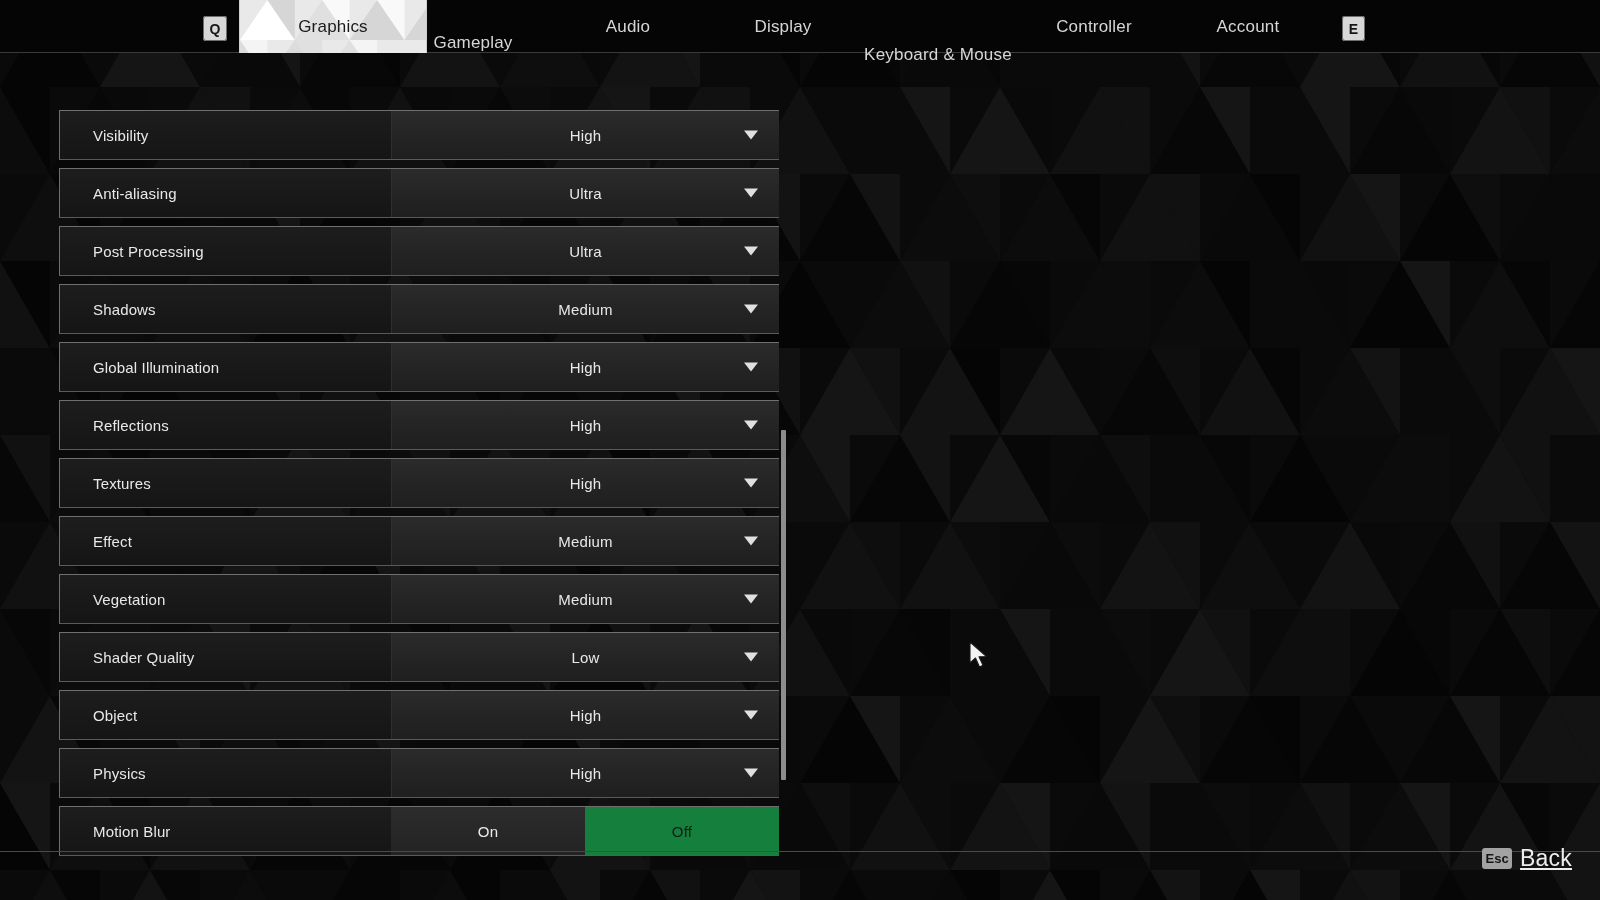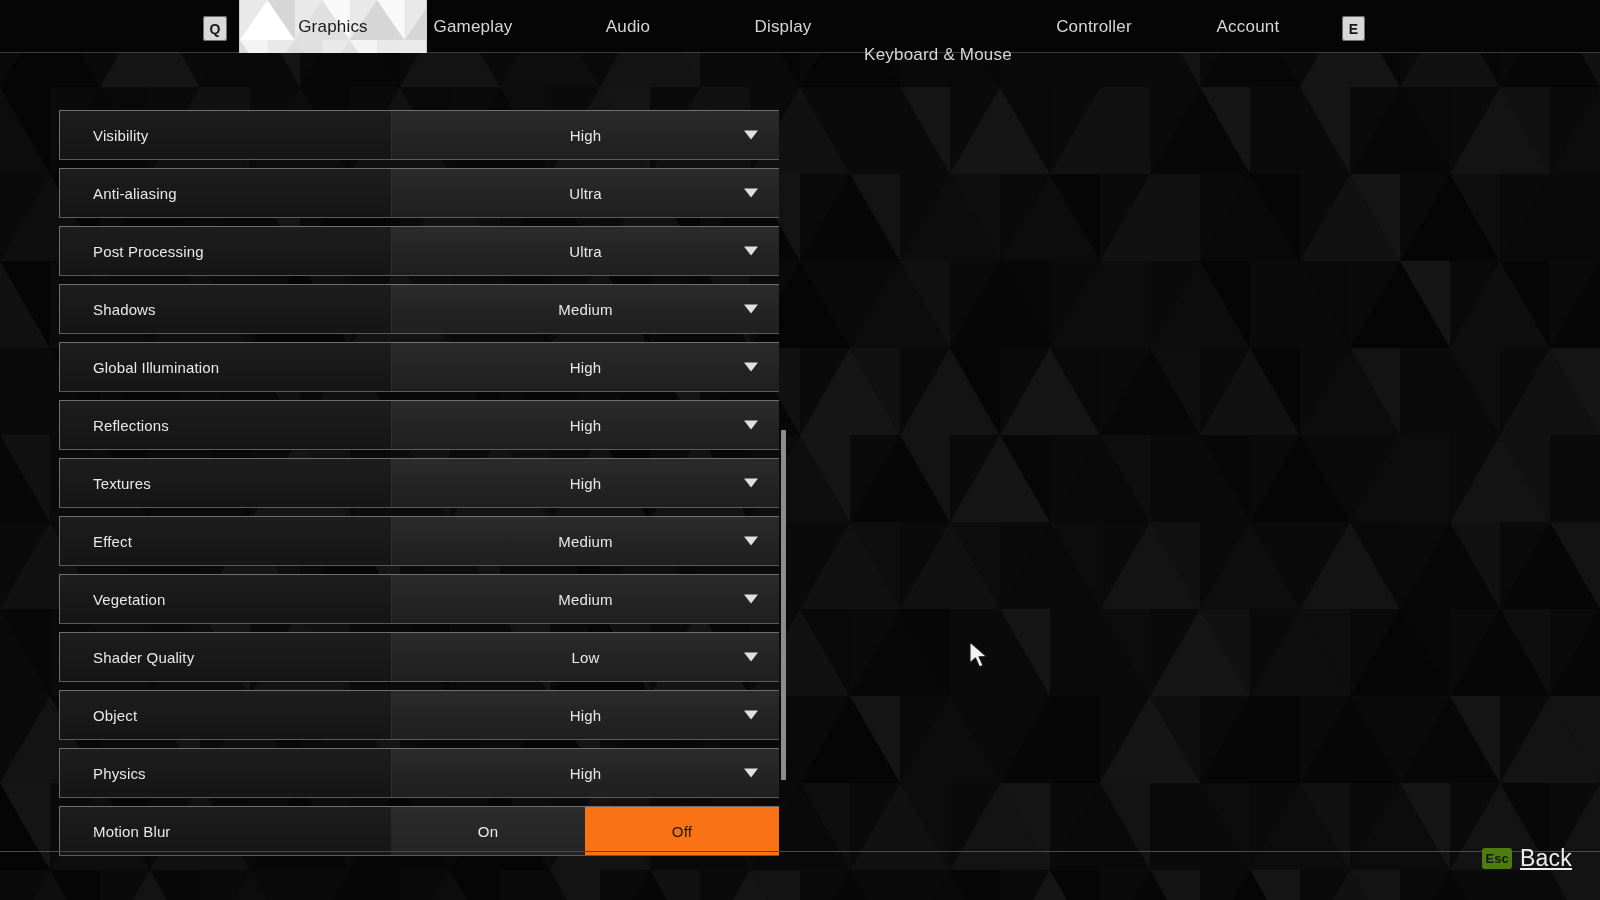--- a/index.html
+++ b/index.html
@@ -162,21 +162,21 @@
     align-items: center;
     justify-content: center;
     font-size: 15px;
     letter-spacing: 0.2px;
   }
   .seg.off-state {
     background: linear-gradient(180deg, #2c2c2c 0%, #232323 100%);
     color: #eaeaea;
   }
   .seg.on-state {
-    background: #f97316;
+    background: #15803d;
     color: #1a1a1a;
   }
 
   
   .scrollbar-track {
     position: absolute;
     left: 781px;
     top: 430px;
     width: 5px;
     height: 350px;
@@ -208,21 +208,21 @@
     display: flex;
     align-items: center;
     gap: 8px;
     z-index: 6;
   }
   .footer .key-badge-inline {
     position: static;
     display: flex;
     align-items: center;
     justify-content: center;
-    background: #4d7c0f;
+    background: #a3a3a3;
     color: #151515;
     border-radius: 3px;
     font-size: 13px;
     font-weight: 700;
     width: 30px;
     height: 21px;
   }
   .footer .footer-label {
     color: #ededed;
     font-size: 23px;
@@ -721,21 +721,21 @@
               <polygon points="92,120 115,80 138,120" fill="#eaeaea"></polygon>
               <polygon points="115,80 138,80 138,120" fill="#f4f4f4"></polygon>
               <polygon points="138,120 161,80 184,120" fill="#ffffff"></polygon>
               <polygon points="161,80 184,80 184,120" fill="#d6d6d6"></polygon>
               <polygon points="184,120 207,80 230,120" fill="#ffffff"></polygon>
               <polygon points="207,80 230,80 230,120" fill="#dcdcdc"></polygon>
             </svg>
           </div>
           <span class="tab-label">Graphics</span>
         </div>
-        <div class="tab" style="left: 398px; width: 150px;">
+        <div class="tab" style="left: 398px; width: 150px; align-items: flex-end;">
           <span class="tab-label">Gameplay</span>
         </div>
         <div class="tab" style="left: 568px; width: 120px;">
           <span class="tab-label">Audio</span>
         </div>
         <div class="tab" style="left: 718px; width: 130px;">
           <span class="tab-label">Display</span>
         </div>
         <div class="tab" style="left: 843px; width: 190px; margin-top: 28px;">
           <span class="tab-label">Keyboard &amp; Mouse</span>

